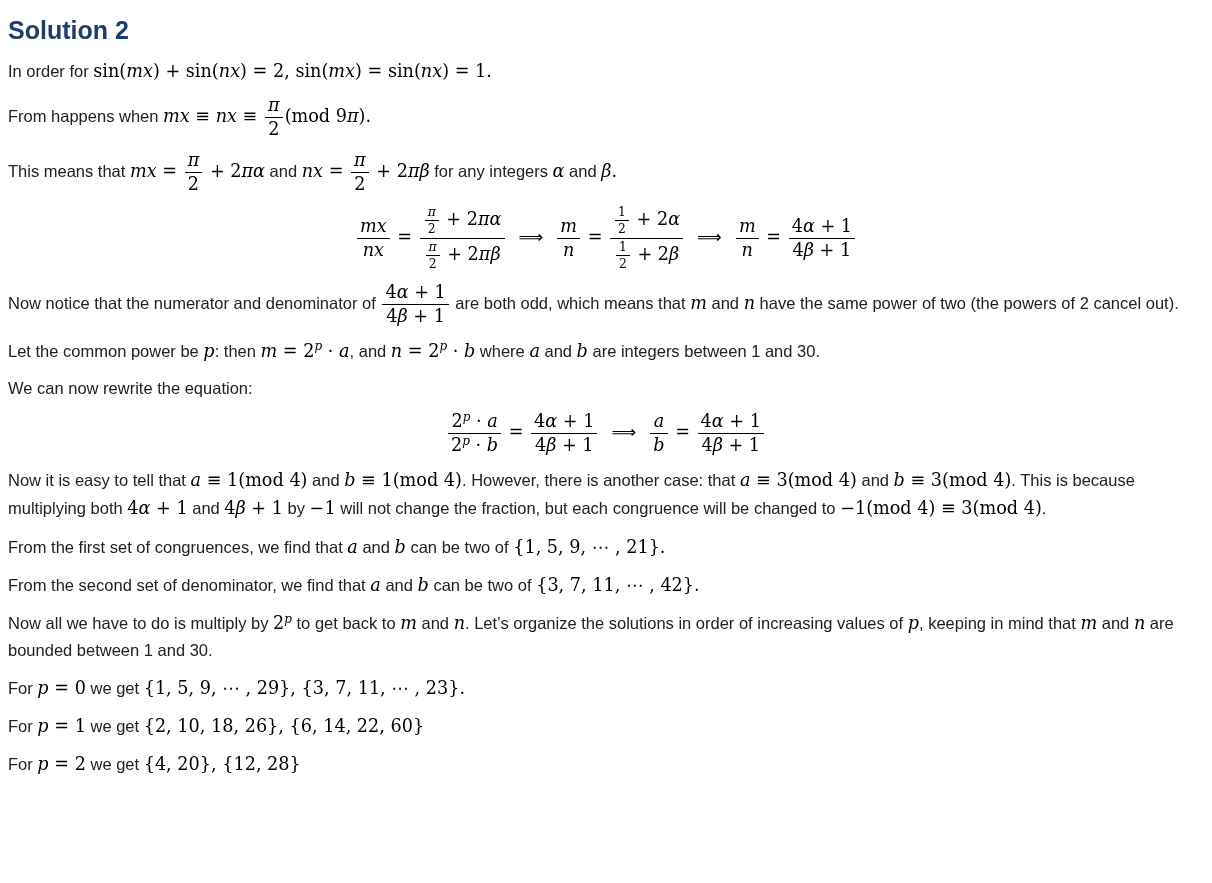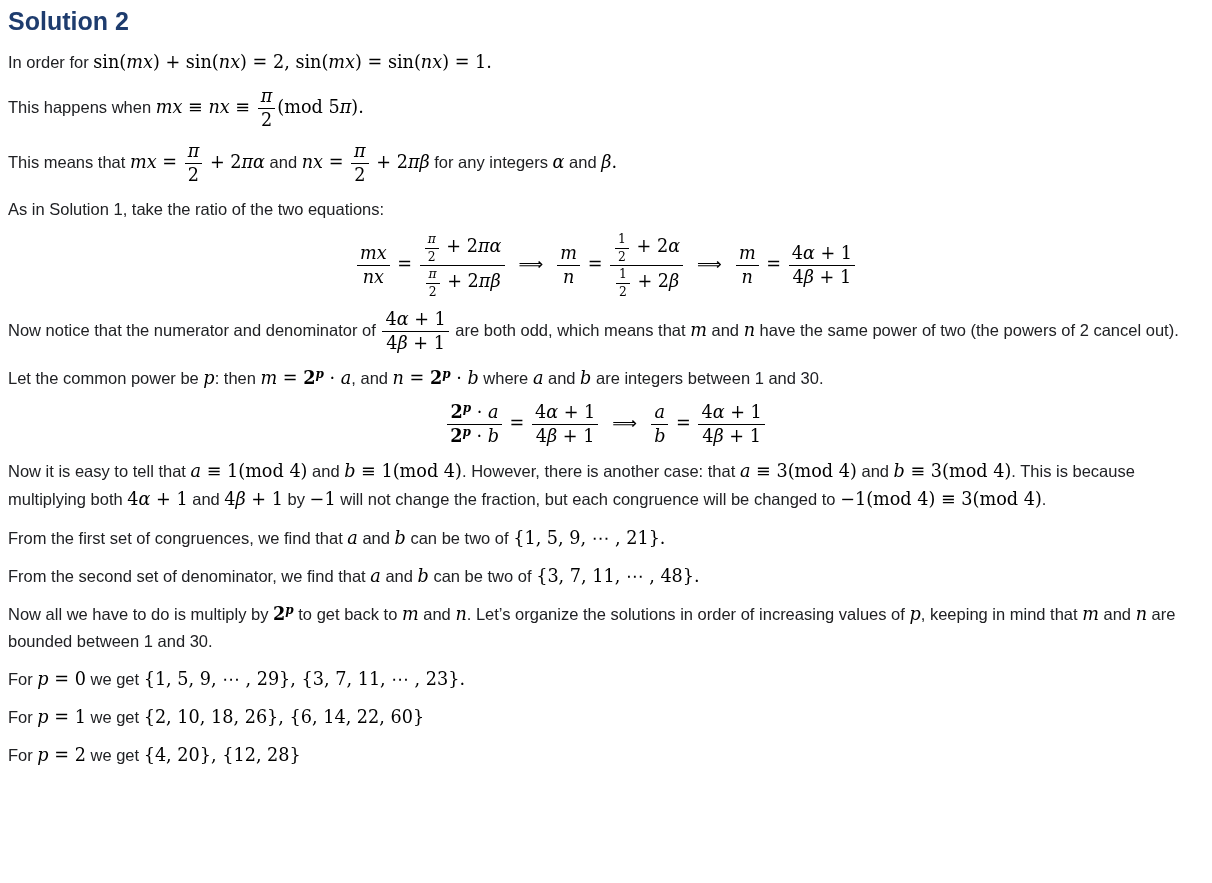--- a/index.html
+++ b/index.html
@@ -8,21 +8,21 @@
     --math:#000000;
     --bg:#ffffff;
   }
   html,body{margin:0;padding:0;}
   body{
     width:1212px;height:883px;overflow:hidden;
     background:var(--bg);color:var(--text);
     font-family:"Liberation Sans",sans-serif;
     font-size:16.5px;
   }
-  main{padding:2px 8px;}
+  main{padding:11px 8px;}
   h1{
     font-family:"Liberation Sans",sans-serif;
     font-weight:700;font-size:25px;
     color:var(--heading);
     margin:5px 0 12px 0;
   }
   .para{margin:10px 0;line-height:1.6;}
   .display{margin:10px 0;text-align:center;line-height:1.2;}
   .txt{color:var(--text);}
   .mr,.mi{
@@ -36,38 +36,38 @@
     padding:0 12px;
   }
   .frac{
     display:inline-block;vertical-align:middle;
     text-align:center;line-height:1.18;margin:0 2px;
     color:var(--math);
   }
   .frac .num{display:block;border-bottom:1.3px solid var(--math);padding:0 3px 1px 3px;}
   .frac .den{display:block;padding:1px 3px 0 3px;}
   .frac .frac{font-size:0.7em;}
-  .pow{color:var(--math);white-space:nowrap;font-weight:bold;}
+  .pow{color:var(--math);white-space:nowrap;}
   .pow sup{font-size:0.68em;line-height:0;}
 </style>
 </head>
 <body>
 
 <main>
   <h1>Solution 2</h1>
   <div id="blocks">
       <p class="para"><span class="txt">In order for </span><span class="mr">sin(</span><span class="mi">mx</span><span class="mr">) + sin(</span><span class="mi">nx</span><span class="mr">) = 2, sin(</span><span class="mi">mx</span><span class="mr">) = sin(</span><span class="mi">nx</span><span class="mr">) = 1.</span></p>
-      <p class="para"><span class="txt">This happens when </span><span class="mi">mx</span><span class="mr"> ≡ </span><span class="mi">nx</span><span class="mr"> ≡ </span><span class="frac"><span class="num"><span class="mi">π</span></span><span class="den"><span class="mr">2</span></span></span><span class="mr">(mod 5</span><span class="mi">π</span><span class="mr">).</span></p>
+      <p class="para"><span class="txt">From happens when </span><span class="mi">mx</span><span class="mr"> ≡ </span><span class="mi">nx</span><span class="mr"> ≡ </span><span class="frac"><span class="num"><span class="mi">π</span></span><span class="den"><span class="mr">2</span></span></span><span class="mr">(mod 9</span><span class="mi">π</span><span class="mr">).</span></p>
       <p class="para"><span class="txt">This means that </span><span class="mi">mx</span><span class="mr"> = </span><span class="frac"><span class="num"><span class="mi">π</span></span><span class="den"><span class="mr">2</span></span></span><span class="mr"> + 2</span><span class="mi">πα</span><span class="txt"> and </span><span class="mi">nx</span><span class="mr"> = </span><span class="frac"><span class="num"><span class="mi">π</span></span><span class="den"><span class="mr">2</span></span></span><span class="mr"> + 2</span><span class="mi">πβ</span><span class="txt"> for any integers </span><span class="mi">α</span><span class="txt"> and </span><span class="mi">β</span><span class="mr">.</span></p>
-      <p class="para"><span class="txt">As in Solution 1, take the ratio of the two equations:</span></p>
       <div class="display"><span class="frac"><span class="num"><span class="mi">mx</span></span><span class="den"><span class="mi">nx</span></span></span><span class="mr"> = </span><span class="frac"><span class="num"><span class="frac"><span class="num"><span class="mi">π</span></span><span class="den"><span class="mr">2</span></span></span><span class="mr"> + 2</span><span class="mi">πα</span></span><span class="den"><span class="frac"><span class="num"><span class="mi">π</span></span><span class="den"><span class="mr">2</span></span></span><span class="mr"> + 2</span><span class="mi">πβ</span></span></span><span class="arr">⟹</span><span class="frac"><span class="num"><span class="mi">m</span></span><span class="den"><span class="mi">n</span></span></span><span class="mr"> = </span><span class="frac"><span class="num"><span class="frac"><span class="num"><span class="mr">1</span></span><span class="den"><span class="mr">2</span></span></span><span class="mr"> + 2</span><span class="mi">α</span></span><span class="den"><span class="frac"><span class="num"><span class="mr">1</span></span><span class="den"><span class="mr">2</span></span></span><span class="mr"> + 2</span><span class="mi">β</span></span></span><span class="arr">⟹</span><span class="frac"><span class="num"><span class="mi">m</span></span><span class="den"><span class="mi">n</span></span></span><span class="mr"> = </span><span class="frac"><span class="num"><span class="mr">4</span><span class="mi">α</span><span class="mr"> + 1</span></span><span class="den"><span class="mr">4</span><span class="mi">β</span><span class="mr"> + 1</span></span></span></div>
       <p class="para"><span class="txt">Now notice that the numerator and denominator of </span><span class="frac"><span class="num"><span class="mr">4</span><span class="mi">α</span><span class="mr"> + 1</span></span><span class="den"><span class="mr">4</span><span class="mi">β</span><span class="mr"> + 1</span></span></span><span class="txt"> are both odd, which means that </span><span class="mi">m</span><span class="txt"> and </span><span class="mi">n</span><span class="txt"> have the same power of two (the powers of 2 cancel out).</span></p>
       <p class="para"><span class="txt">Let the common power be </span><span class="mi">p</span><span class="txt">: then </span><span class="mi">m</span><span class="mr"> = </span><span class="pow"><span><span class="mr">2</span></span><sup><span class="mi">p</span></sup></span><span class="mr"> · </span><span class="mi">a</span><span class="txt">, and </span><span class="mi">n</span><span class="mr"> = </span><span class="pow"><span><span class="mr">2</span></span><sup><span class="mi">p</span></sup></span><span class="mr"> · </span><span class="mi">b</span><span class="txt"> where </span><span class="mi">a</span><span class="txt"> and </span><span class="mi">b</span><span class="txt"> are integers between 1 and 30.</span></p>
+      <p class="para"><span class="txt">We can now rewrite the equation:</span></p>
       <div class="display"><span class="frac"><span class="num"><span class="pow"><span><span class="mr">2</span></span><sup><span class="mi">p</span></sup></span><span class="mr"> · </span><span class="mi">a</span></span><span class="den"><span class="pow"><span><span class="mr">2</span></span><sup><span class="mi">p</span></sup></span><span class="mr"> · </span><span class="mi">b</span></span></span><span class="mr"> = </span><span class="frac"><span class="num"><span class="mr">4</span><span class="mi">α</span><span class="mr"> + 1</span></span><span class="den"><span class="mr">4</span><span class="mi">β</span><span class="mr"> + 1</span></span></span><span class="arr">⟹</span><span class="frac"><span class="num"><span class="mi">a</span></span><span class="den"><span class="mi">b</span></span></span><span class="mr"> = </span><span class="frac"><span class="num"><span class="mr">4</span><span class="mi">α</span><span class="mr"> + 1</span></span><span class="den"><span class="mr">4</span><span class="mi">β</span><span class="mr"> + 1</span></span></span></div>
       <p class="para"><span class="txt">Now it is easy to tell that </span><span class="mi">a</span><span class="mr"> ≡ 1(mod 4)</span><span class="txt"> and </span><span class="mi">b</span><span class="mr"> ≡ 1(mod 4)</span><span class="txt">. However, there is another case: that </span><span class="mi">a</span><span class="mr"> ≡ 3(mod 4)</span><span class="txt"> and </span><span class="mi">b</span><span class="mr"> ≡ 3(mod 4)</span><span class="txt">. This is because multiplying both </span><span class="mr">4</span><span class="mi">α</span><span class="mr"> + 1</span><span class="txt"> and </span><span class="mr">4</span><span class="mi">β</span><span class="mr"> + 1</span><span class="txt"> by </span><span class="mr">−1</span><span class="txt"> will not change the fraction, but each congruence will be changed to </span><span class="mr">−1(mod 4) ≡ 3(mod 4)</span><span class="txt">.</span></p>
       <p class="para"><span class="txt">From the first set of congruences, we find that </span><span class="mi">a</span><span class="txt"> and </span><span class="mi">b</span><span class="txt"> can be two of </span><span class="mr">{1, 5, 9, ⋯ , 21}.</span></p>
-      <p class="para"><span class="txt">From the second set of denominator, we find that </span><span class="mi">a</span><span class="txt"> and </span><span class="mi">b</span><span class="txt"> can be two of </span><span class="mr">{3, 7, 11, ⋯ , 48}.</span></p>
+      <p class="para"><span class="txt">From the second set of denominator, we find that </span><span class="mi">a</span><span class="txt"> and </span><span class="mi">b</span><span class="txt"> can be two of </span><span class="mr">{3, 7, 11, ⋯ , 42}.</span></p>
       <p class="para"><span class="txt">Now all we have to do is multiply by </span><span class="pow"><span><span class="mr">2</span></span><sup><span class="mi">p</span></sup></span><span class="txt"> to get back to </span><span class="mi">m</span><span class="txt"> and </span><span class="mi">n</span><span class="txt">. Let’s organize the solutions in order of increasing values of </span><span class="mi">p</span><span class="txt">, keeping in mind that </span><span class="mi">m</span><span class="txt"> and </span><span class="mi">n</span><span class="txt"> are bounded between 1 and 30.</span></p>
       <p class="para"><span class="txt">For </span><span class="mi">p</span><span class="mr"> = 0</span><span class="txt"> we get </span><span class="mr">{1, 5, 9, ⋯ , 29}, {3, 7, 11, ⋯ , 23}.</span></p>
       <p class="para"><span class="txt">For </span><span class="mi">p</span><span class="mr"> = 1</span><span class="txt"> we get </span><span class="mr">{2, 10, 18, 26}, {6, 14, 22, 60}</span></p>
       <p class="para"><span class="txt">For </span><span class="mi">p</span><span class="mr"> = 2</span><span class="txt"> we get </span><span class="mr">{4, 20}, {12, 28}</span></p>
     </div>
 </main>
 
 </body></html>

